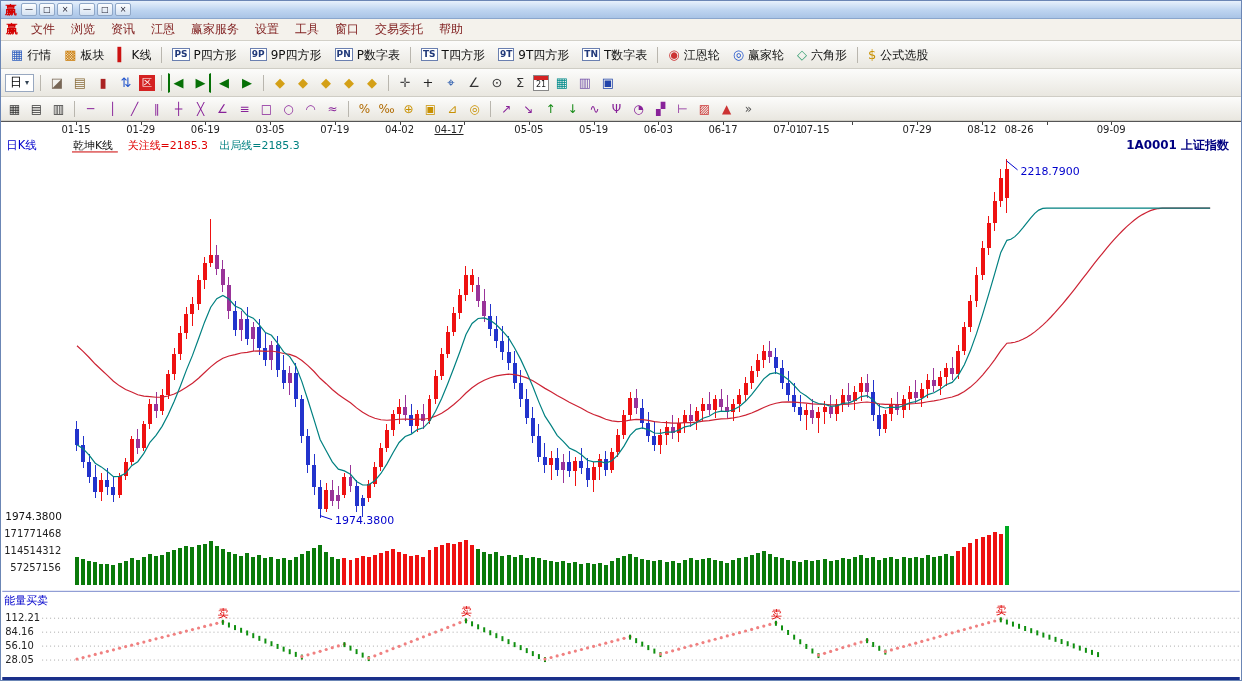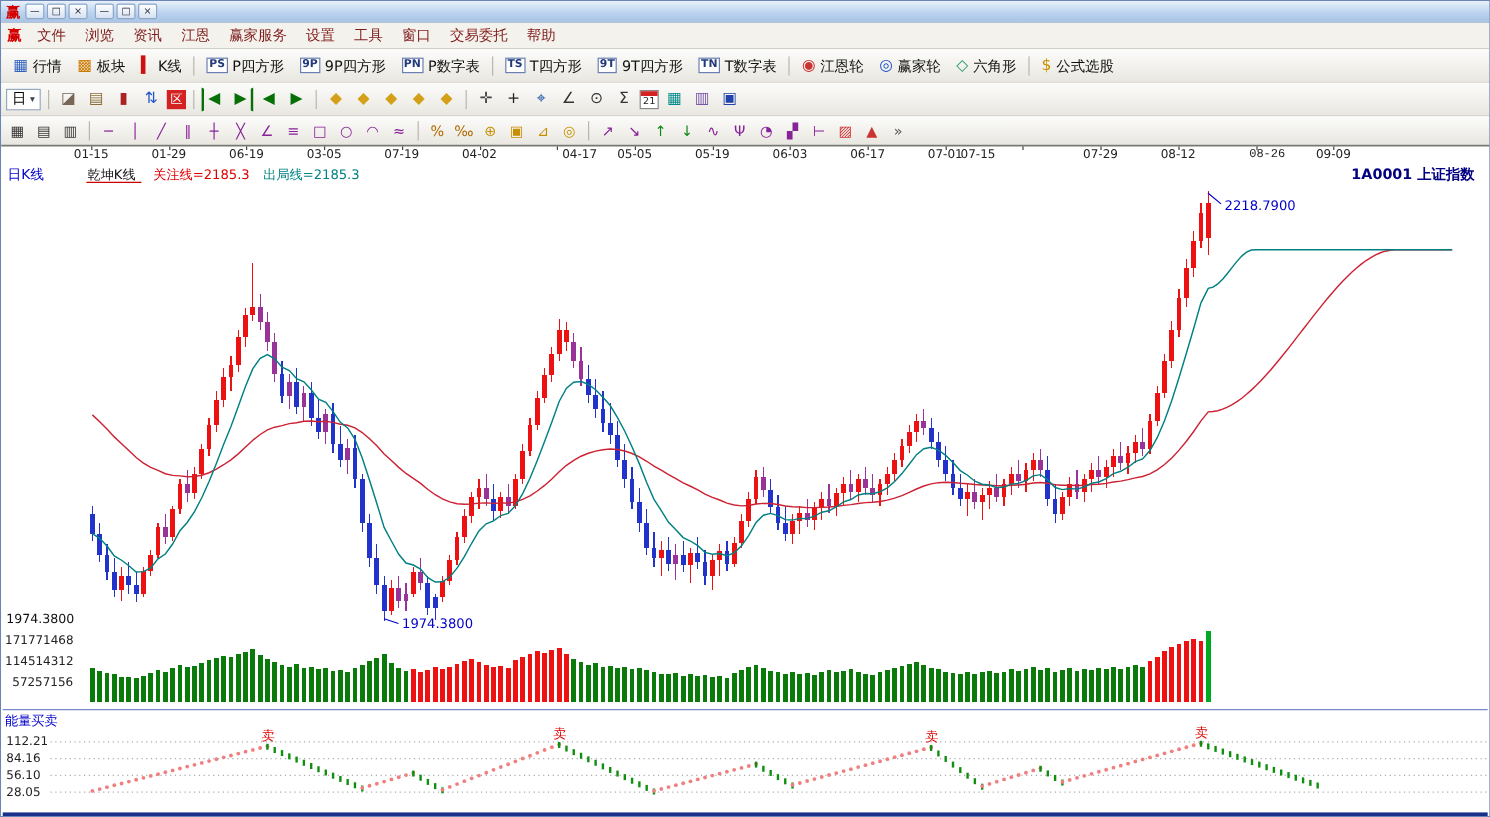--- a/index.html
+++ b/index.html
@@ -227,39 +227,39 @@
       <span class="date-label" style="left: 139.7px;">01-29</span>
       <span class="date-tick" style="left: 204.4px;"></span>
       <span class="date-label" style="left: 204.4px;">06-19</span>
       <span class="date-tick" style="left: 269.1px;"></span>
       <span class="date-label" style="left: 269.1px;">03-05</span>
       <span class="date-tick" style="left: 333.8px;"></span>
       <span class="date-label" style="left: 333.8px;">07-19</span>
       <span class="date-tick" style="left: 398.5px;"></span>
       <span class="date-label" style="left: 398.5px;">04-02</span>
       <span class="date-tick" style="left: 463.2px;"></span>
-      <span class="date-label" style="left: 482px;">04-17</span>
+      <span class="date-label" style="left: 448px; text-decoration: underline;">04-17</span>
       <span class="date-tick" style="left: 527.9px;"></span>
       <span class="date-label" style="left: 527.9px;">05-05</span>
       <span class="date-tick" style="left: 592.6px;"></span>
       <span class="date-label" style="left: 592.6px;">05-19</span>
       <span class="date-tick" style="left: 657.3px;"></span>
       <span class="date-label" style="left: 657.3px;">06-03</span>
       <span class="date-tick" style="left: 722px;"></span>
       <span class="date-label" style="left: 722px;">06-17</span>
       <span class="date-tick" style="left: 786.7px;"></span>
       <span class="date-label" style="left: 786.7px;">07-01</span>
       <span class="date-tick" style="left: 851.4px;"></span>
       <span class="date-label" style="left: 814px;">07-15</span>
       <span class="date-tick" style="left: 916.1px;"></span>
       <span class="date-label" style="left: 916.1px;">07-29</span>
       <span class="date-tick" style="left: 980.8px;"></span>
       <span class="date-label" style="left: 980.8px;">08-12</span>
       <span class="date-tick" style="left: 1045.5px;"></span>
-      <span class="date-label" style="left: 1055px; font-family: Liberation Mono, monospace;">08-26</span>
+      <span class="date-label" style="left: 1018px;">08-26</span>
       <span class="date-tick" style="left: 1110.2px;"></span>
       <span class="date-label" style="left: 1110.2px;">09-09</span>
     </div>
 
   <div class="chart-area">
     <svg id="chart-svg" viewBox="0 0 1242 547">
       <g id="dyn">
           <g>
             <line x1="40" y1="485" x2="1242" y2="485" stroke="#aaaaaa" stroke-width="1" stroke-dasharray="1,3"></line>
             <line x1="40" y1="499" x2="1242" y2="499" stroke="#aaaaaa" stroke-width="1" stroke-dasharray="1,3"></line>

